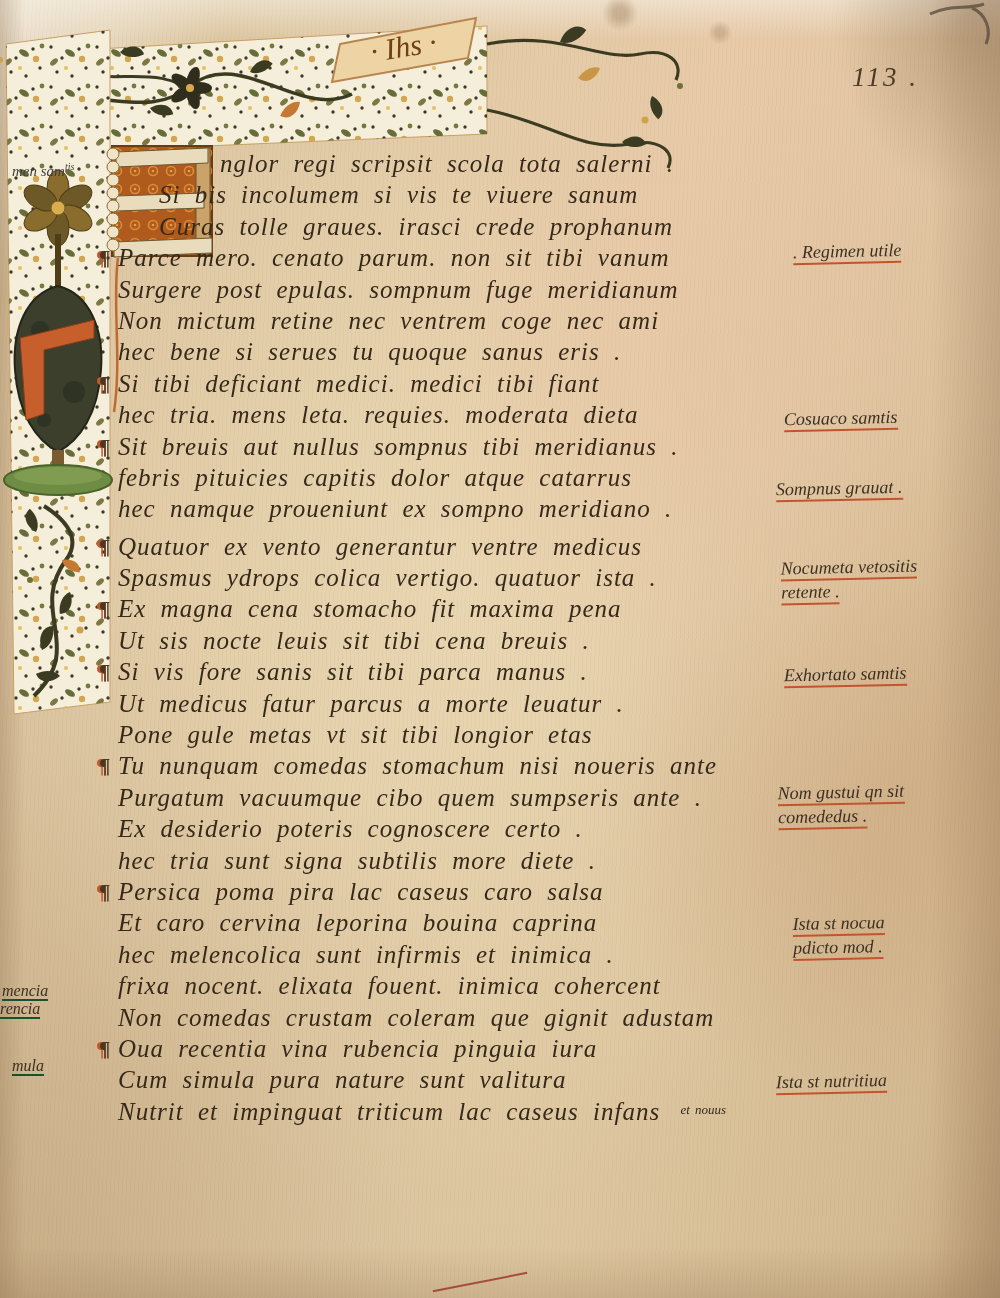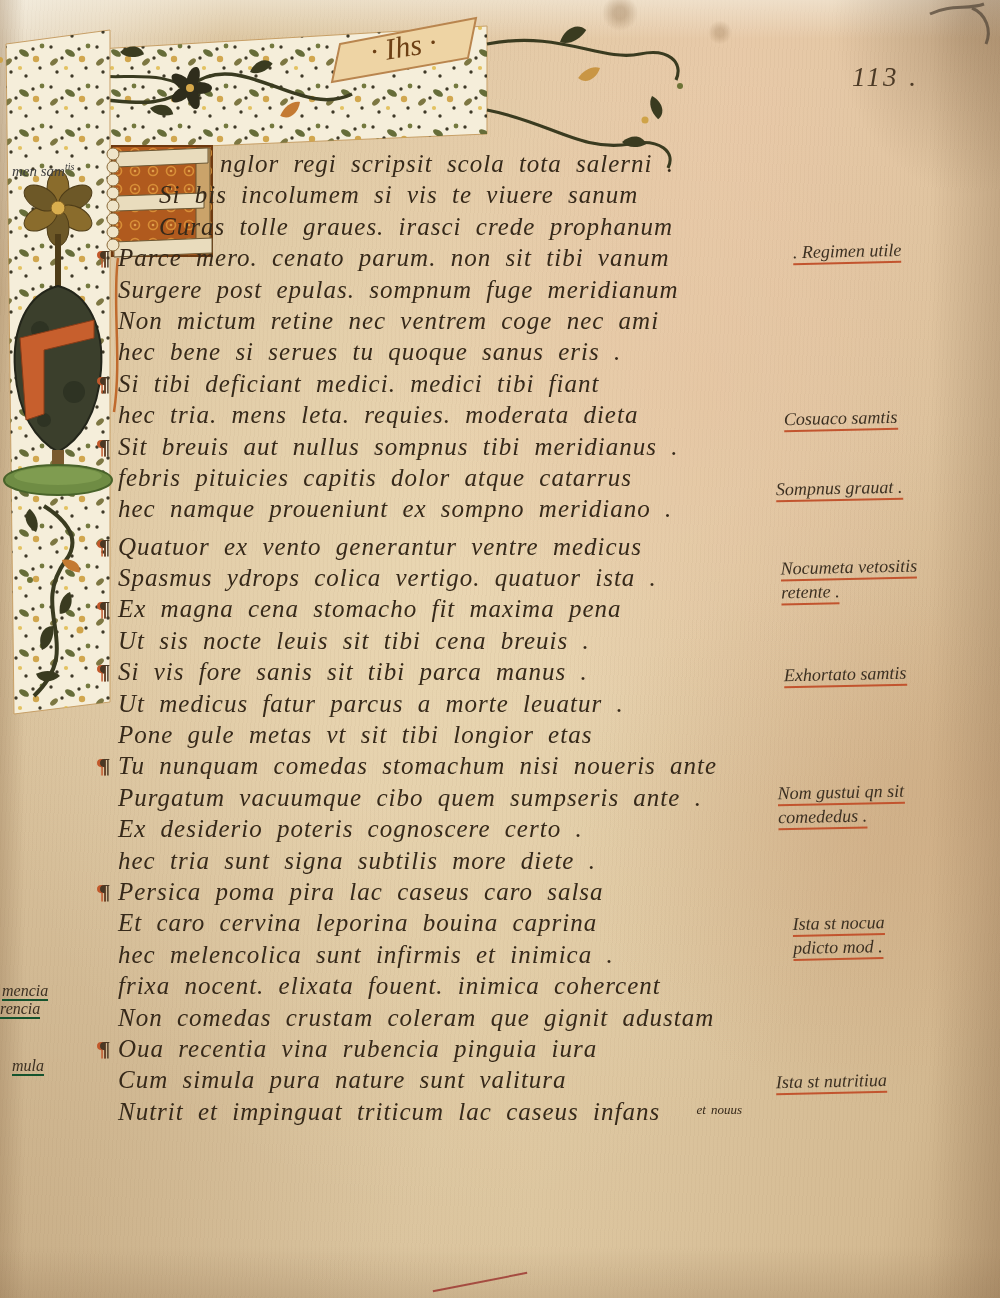--- a/index.html
+++ b/index.html
@@ -40,21 +40,21 @@
   }
   .ms-line{position:relative;height:31.4px;white-space:nowrap;}
   .ms-line:nth-child(1){margin-left:102px;}
   .ms-line:nth-child(2),.ms-line:nth-child(3){margin-left:41px;}
   .ms-line:nth-child(13){margin-top:6px;}
   .mark{
     position:absolute;left:-19px;top:1px;font-style:normal;font-weight:bold;
     font-size:21px;color:#4a3824;text-shadow:-3px 0 0 #c2582b;
   }
   .mark:empty{display:none;}
-  .sup{font-size:13px;letter-spacing:0;word-spacing:2px;position:relative;top:-6px;margin-left:22px;}
+  .sup{font-size:13px;letter-spacing:0;word-spacing:2px;position:relative;top:-6px;margin-left:6px;}
   .sup:empty{display:none;}
   
   .rnote,.lnote,.corner-note{
     position:absolute;font-style:italic;color:#3c3022;line-height:22px;white-space:nowrap;
   }
   .rnote{font-size:18px;transform:rotate(-1.2deg);}
   .rnote span{display:block;border-bottom:2px solid #c2542e;padding-bottom:0px;width:max-content;}
   .rnote span:empty{display:none;}
   .lnote{font-size:16px;}
   .lnote span{border-bottom:2px solid #14532d;}

